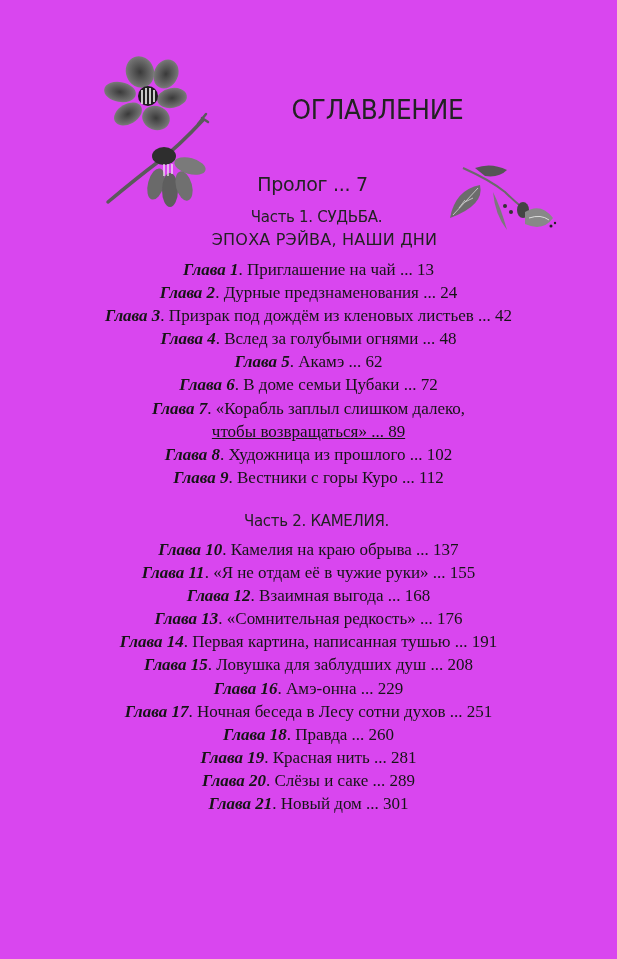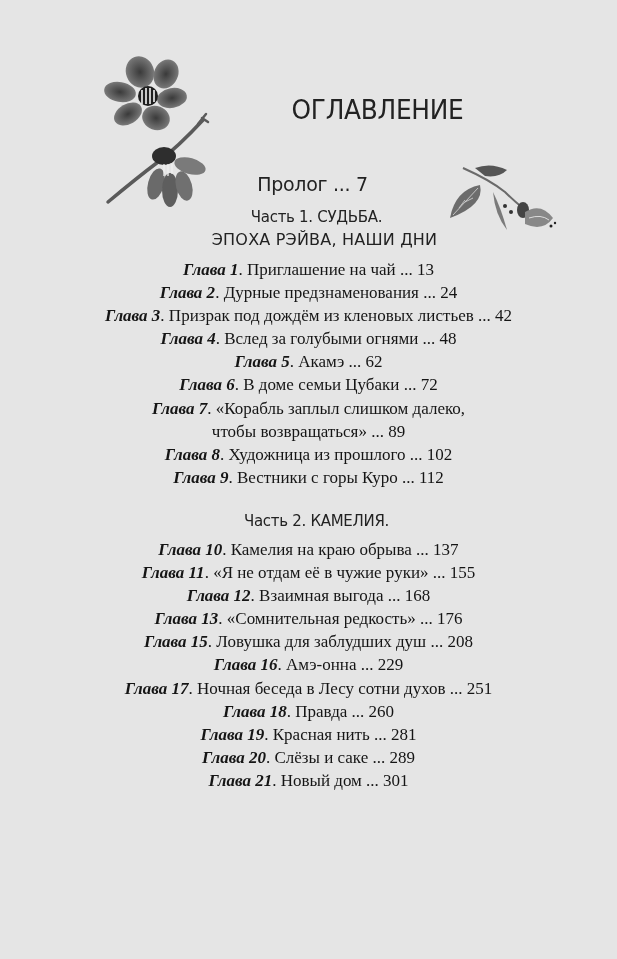--- a/index.html
+++ b/index.html
@@ -11,21 +11,21 @@
       width: 617px;
       height: 959px;
       position: relative;
       overflow: hidden;
       color: #1a1a1a;
     }
     .page {
       position: absolute;
       left: 0; top: 0;
       width: 617px; height: 959px;
-      background: #e5e5e5;
+      background: #d946ef;
     }
     .title {
       position: absolute;
       left: 0; right: 0;
       top: 94px;
       padding-left: 150px;
       text-align: center;
       font-family: "DejaVu Sans", sans-serif;
       font-weight: 300;
       font-size: 27px;
@@ -68,20 +68,21 @@
       line-height: 23.1px;
       color: #151515;
       white-space: nowrap;
     }
     .chapter .lbl {
       font-style: italic;
       font-weight: bold;
     }
     .chapter .wrap-line {
       display: block;
+      text-decoration: underline;
     }
     .part1 { top: 206px; }
     .part2 { top: 510px; }
     .part-head-wrap { margin-bottom: 6px; margin-left: 16px; }
 
     .decor {
       position: absolute;
       pointer-events: none;
     }
   </style>
@@ -168,20 +169,21 @@
   </div>
 
   <div class="toc part2">
     <div class="part-head-wrap">
       <div class="part-head sans">Часть 2. КАМЕЛИЯ.</div>
     </div>
     <div class="chapter"><span class="lbl">Глава 10</span><span>.</span> <span>Камелия на краю обрыва ... 137</span></div>
     <div class="chapter"><span class="lbl">Глава 11</span><span>.</span> <span>«Я не отдам её в чужие руки» ... 155</span></div>
     <div class="chapter"><span class="lbl">Глава 12</span><span>.</span> <span>Взаимная выгода ... 168</span></div>
     <div class="chapter"><span class="lbl">Глава 13</span><span>.</span> <span>«Сомнительная редкость» ... 176</span></div>
+    <div class="chapter"><span class="lbl">Глава 14</span><span>.</span> <span>Первая картина, написанная тушью ... 191</span></div>
     <div class="chapter"><span class="lbl">Глава 15</span><span>.</span> <span>Ловушка для заблудших душ ... 208</span></div>
     <div class="chapter"><span class="lbl">Глава 16</span><span>.</span> <span>Амэ-онна ... 229</span></div>
     <div class="chapter"><span class="lbl">Глава 17</span><span>.</span> <span>Ночная беседа в Лесу сотни духов ... 251</span></div>
     <div class="chapter"><span class="lbl">Глава 18</span><span>.</span> <span>Правда ... 260</span></div>
     <div class="chapter"><span class="lbl">Глава 19</span><span>.</span> <span>Красная нить ... 281</span></div>
     <div class="chapter"><span class="lbl">Глава 20</span><span>.</span> <span>Слёзы и саке ... 289</span></div>
     <div class="chapter"><span class="lbl">Глава 21</span><span>.</span> <span>Новый дом ... 301</span></div>
   </div>
 
 </div>

